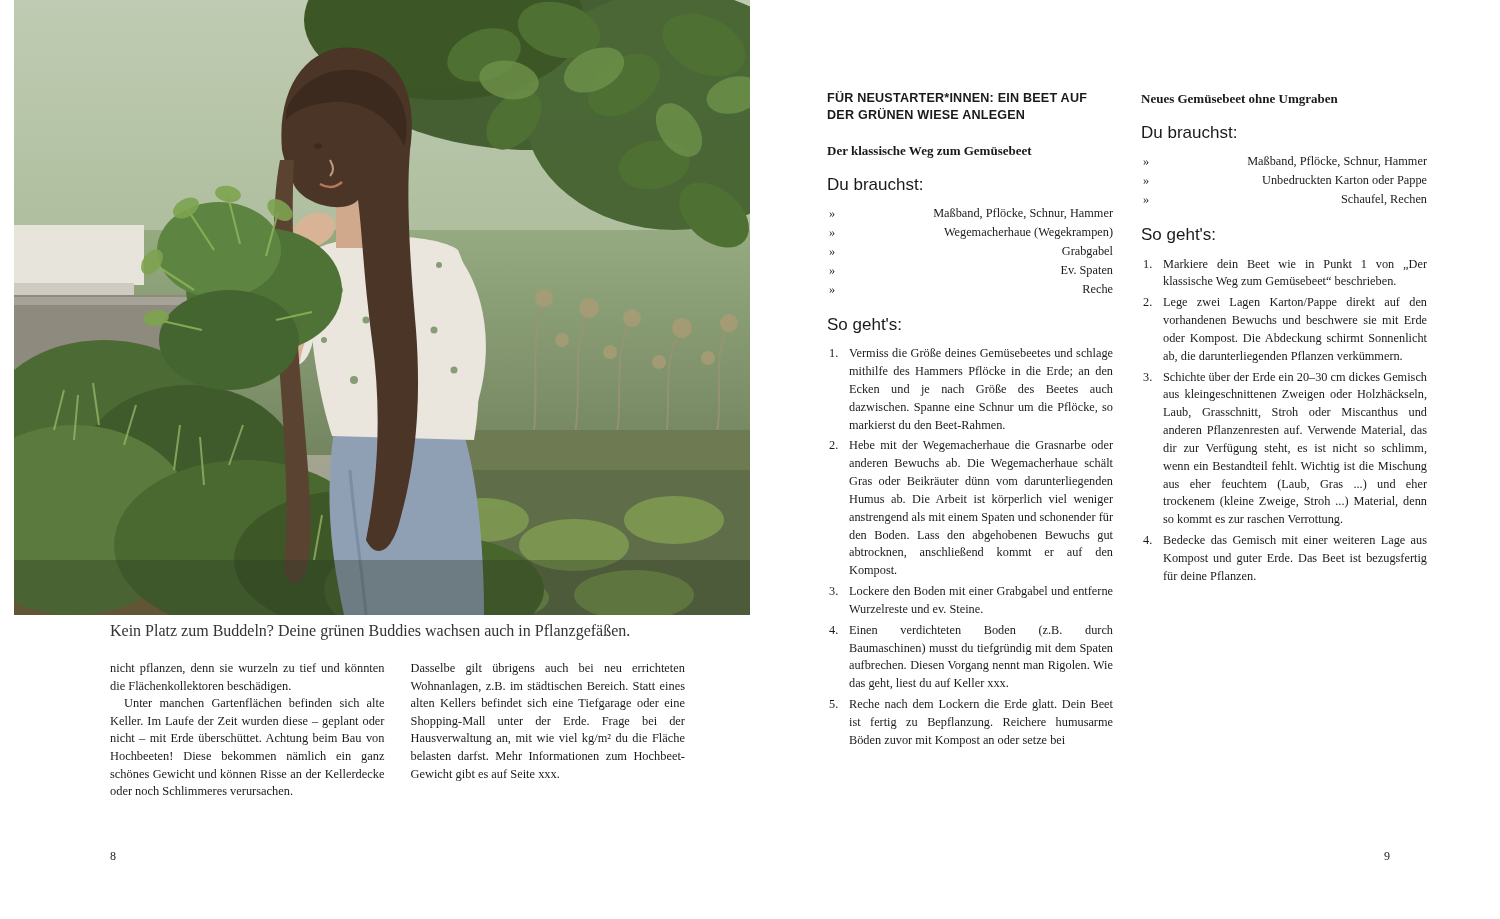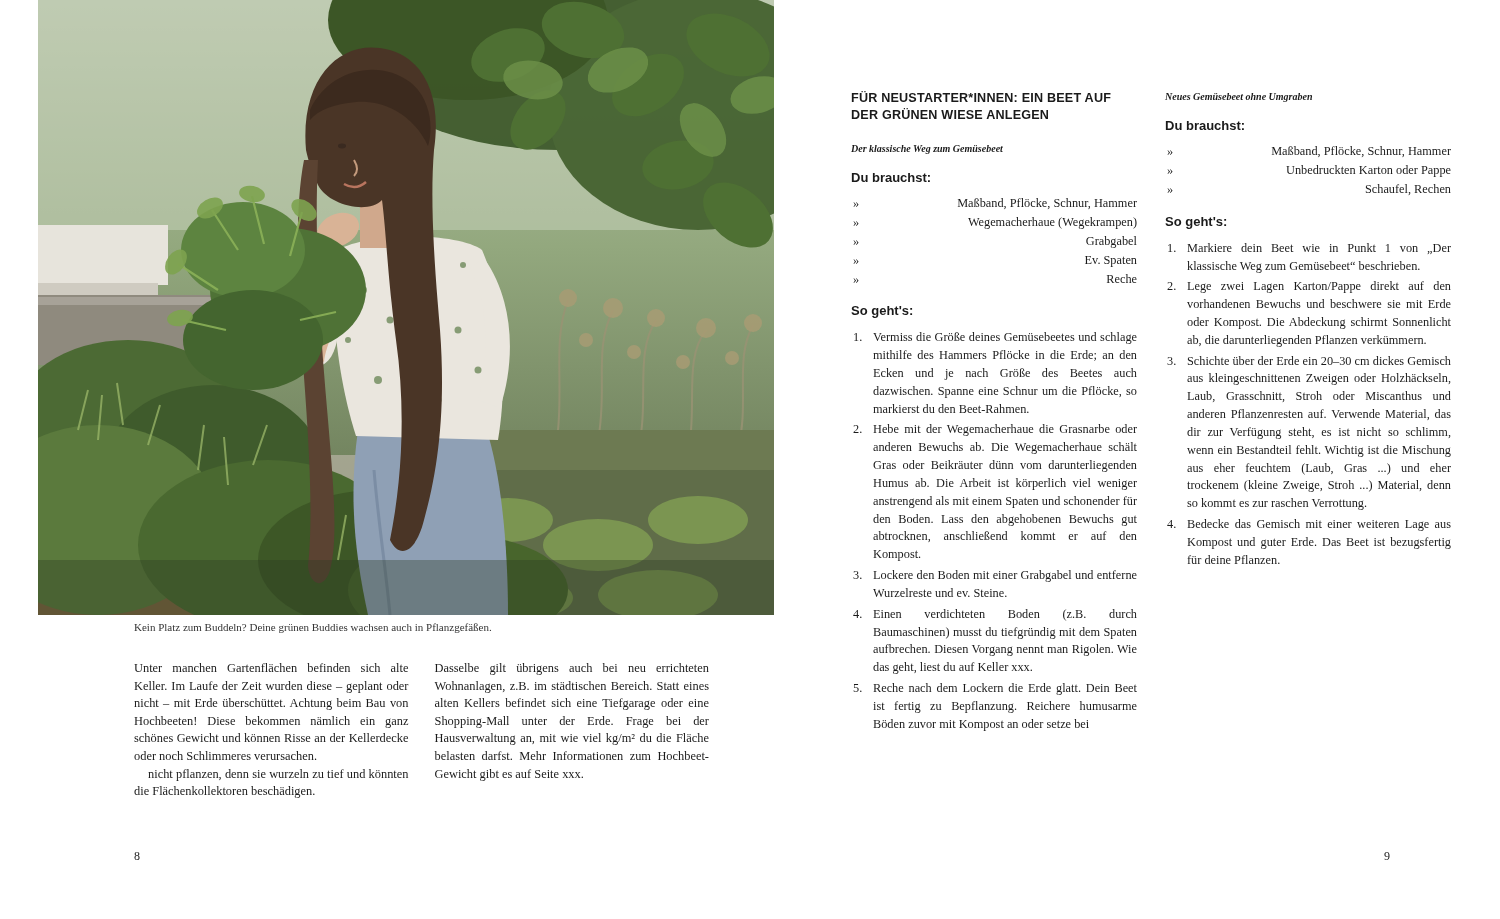--- a/index.html
+++ b/index.html
@@ -17,21 +17,20 @@
   .spread {
     position: relative;
     width: 1500px;
     height: 919px;
     display: flex;
   }
   .page {
     position: relative;
     height: 919px;
     box-sizing: border-box;
-    margin-left: 24px;
   }
   .page-left {
     width: 750px;
   }
   .page-right {
     width: 750px;
   }
 
   
   .photo {
@@ -43,21 +42,21 @@
     overflow: hidden;
     background: #4a5a3a;
   }
   .photo svg { display: block; }
 
   .caption {
     position: absolute;
     left: 110px;
     top: 620px;
     width: 560px;
-    font-size: 11px;
+    font-size: 16px;
     line-height: 1.4;
     color: #333;
     font-family: "Liberation Serif", serif;
   }
 
   
   .left-cols {
     position: absolute;
     left: 110px;
     top: 660px;
@@ -108,28 +107,27 @@
     letter-spacing: 0.2px;
     text-transform: uppercase;
     margin-bottom: 18px !important;
   }
   .body-p {
     text-align: justify;
     hyphens: auto;
     margin-bottom: 14px !important;
   }
   .subhead-italic {
-    font-style: italic;
-    font-size: 10px;
+    font-size: 13px;
     margin-bottom: 12px !important;
   }
   .subhead-bold {
     font-family: "Liberation Sans", sans-serif;
-    font-weight: bold;
-    font-size: 13px;
+    font-weight: normal;
+    font-size: 17px;
     margin-bottom: 8px !important;
   }
   ul.guillemet {
     list-style: none;
     padding: 0;
     margin: 0 0 14px 0 !important;
   }
   ul.guillemet li {
     position: relative;
     padding-left: 20px;
@@ -328,22 +326,22 @@
         </g>
 
         <rect x="0" y="560" width="736" height="55" fill="#2c3a22" opacity="0.35"></rect>
       </svg>
     </div>
 
     <div class="caption">Kein Platz zum Buddeln? Deine grünen Buddies wachsen auch in Pflanzgefäßen.</div>
 
     <div class="left-cols">
       <div class="left-col">
+        <p>nicht pflanzen, denn sie wurzeln zu tief und könnten die Flächenkollektoren beschädigen.</p>
         <p>Unter manchen Gartenflächen befinden sich alte Keller. Im Laufe der Zeit wurden diese – geplant oder nicht – mit Erde überschüttet. Achtung beim Bau von Hochbeeten! Diese bekommen nämlich ein ganz schönes Gewicht und können Risse an der Kellerdecke oder noch Schlimmeres verursachen.</p>
-        <p>nicht pflanzen, denn sie wurzeln zu tief und könnten die Flächenkollektoren beschädigen.</p>
       </div>
       <div class="left-col">
         <p>Dasselbe gilt übrigens auch bei neu errichteten Wohnanlagen, z.B. im städtischen Bereich. Statt eines alten Kellers befindet sich eine Tiefgarage oder eine Shopping-Mall unter der Erde. Frage bei der Hausverwaltung an, mit wie viel kg/m² du die Fläche belasten darfst.  Mehr Informationen zum Hochbeet-Gewicht gibt es auf Seite xxx.</p>
       </div>
     </div>
 
     <div class="folio folio-left">8</div>
   </div>
 
   <div class="page page-right">

